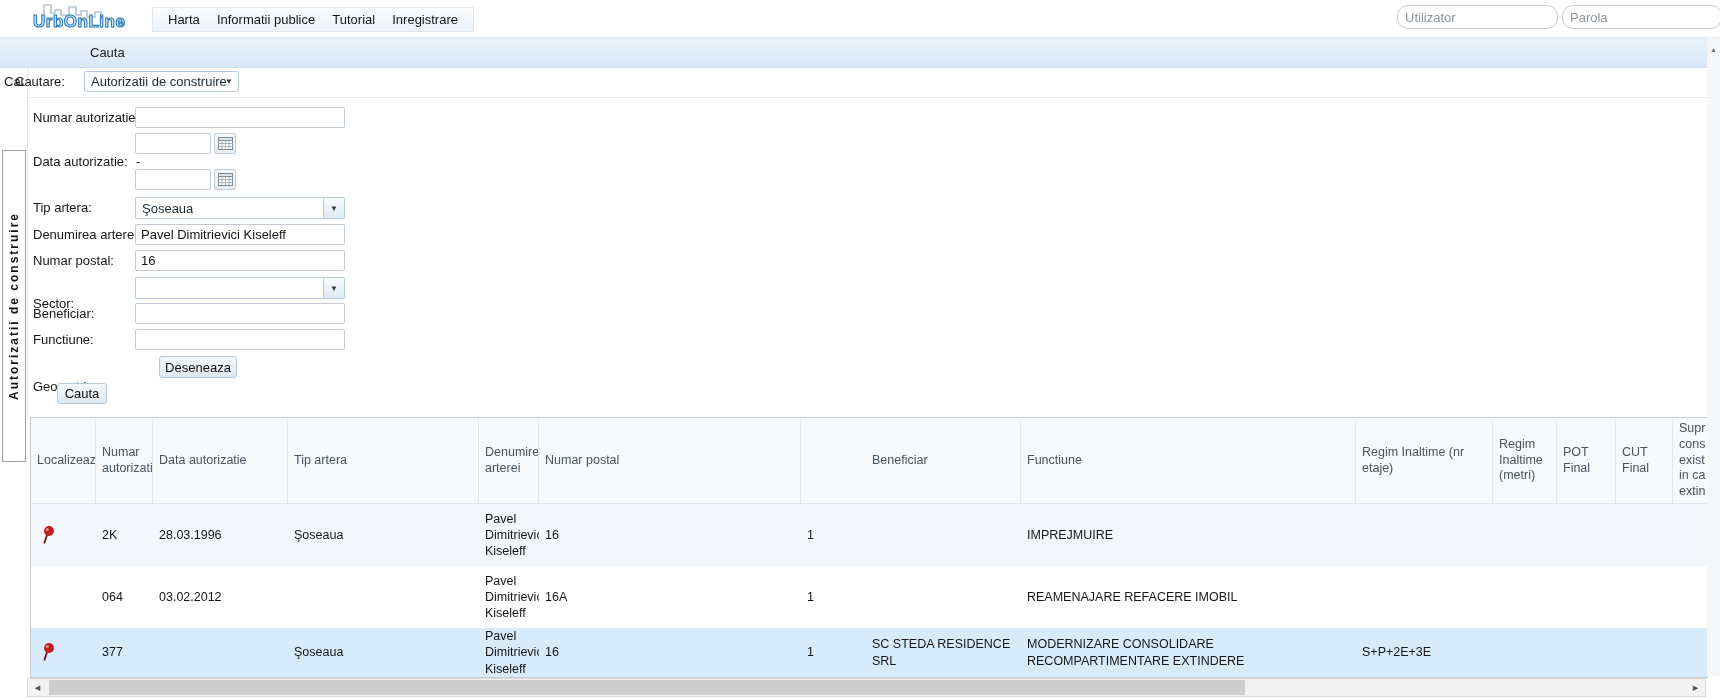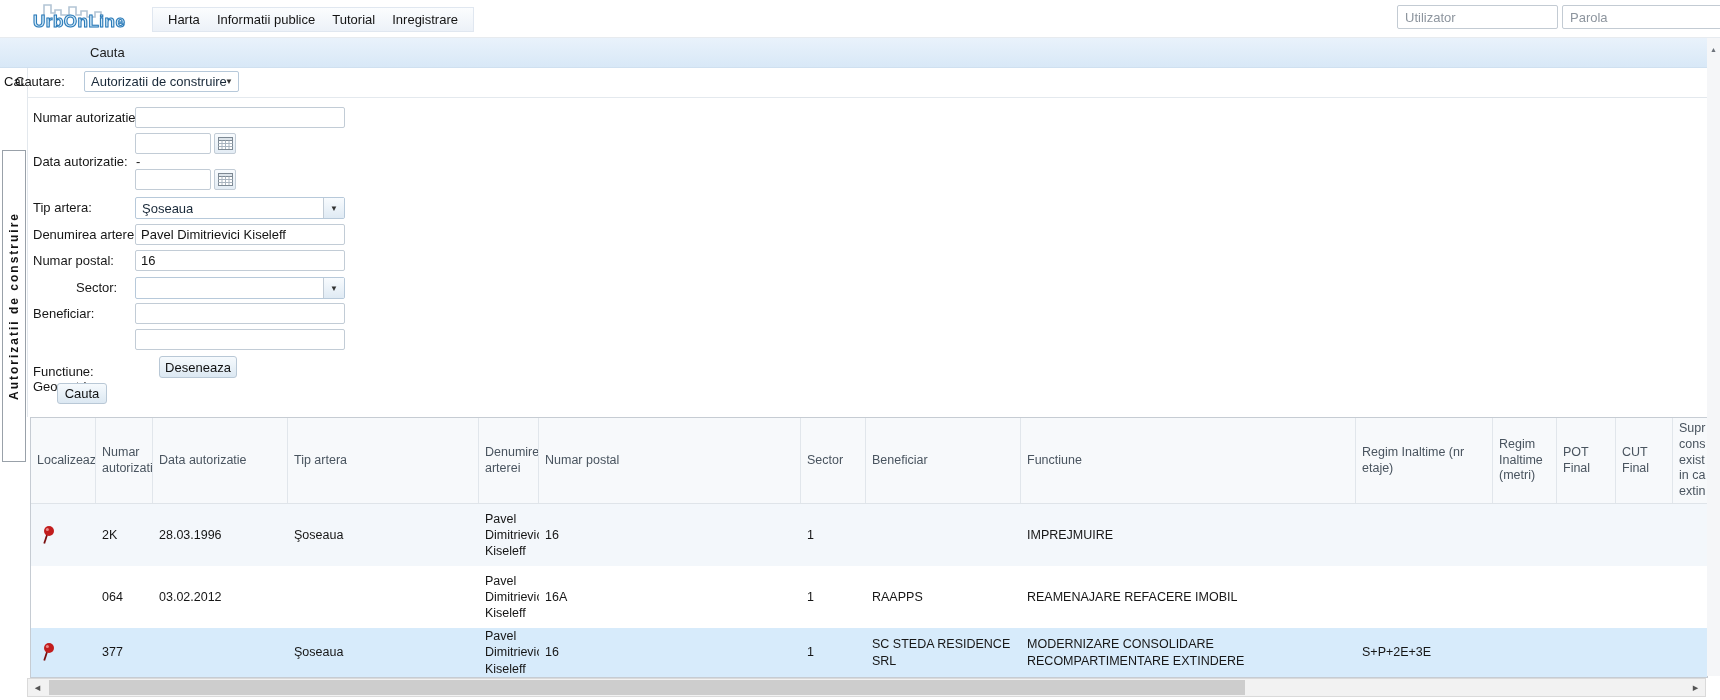--- a/index.html
+++ b/index.html
@@ -10,21 +10,21 @@
   
   .topbar{left:0;top:0;width:1720px;height:38px;background:#fff;border-bottom:1px solid #e7ebef;box-sizing:border-box;}
   .logo{left:30px;top:1px;width:100px;height:36px;}
   .logo svg{position:absolute;left:0;top:0;}
   .logo-text{position:absolute;left:3px;top:11px;font-size:17px;font-weight:bold;letter-spacing:.5px;
              color:#cfe7f6;-webkit-text-stroke:1px #2a7ab8;text-shadow:0 0 1px #2a7ab8;}
   .menustrip{left:152px;top:7px;width:322px;height:25px;box-sizing:border-box;
              background:linear-gradient(#fbfdfe,#ecf1f8);border:1px solid #e0e7f0;
              display:flex;align-items:center;justify-content:space-between;padding:0 15px;font-size:13px;}
   .menuitem{cursor:pointer;white-space:nowrap;}
-  .login-input{position:absolute;top:5px;height:24px;box-sizing:border-box;border:1px solid #c3cbd3;border-radius:2px;
+  .login-input{position:absolute;top:5px;height:24px;box-sizing:border-box;border:1px solid #c3cbd3;border-radius:11px;
                font-family:"Liberation Sans",sans-serif;font-size:13px;padding:8px 7px;color:#333;}
   .login-input::placeholder{color:#8d959e;}
   #utilizator{left:1397px;width:161px;}
   #parola{left:1562px;width:160px;}
 
   
   .band{left:0;top:38px;width:1708px;height:30px;background:linear-gradient(#e9f2fb,#d8e8f7);
         border-bottom:1px solid #cfe0f0;box-sizing:border-box;}
   .band-title{margin-left:90px;line-height:29px;font-size:13px;color:#1b1b1b;}
   .collapsed-label{left:4px;top:71px;width:21px;height:21px;overflow:hidden;white-space:nowrap;font-size:13px;line-height:21px;}
@@ -149,46 +149,45 @@
     <span class="val">Şoseaua</span>
     <span class="arrowbtn">▼</span>
   </div>
 
   <div class="abs flabel" style="left:33px;top:224px;">Denumirea arterei:</div>
   <input class="abs tinput" style="left: 135px; top: 224px; width: 210px;" value="Pavel Dimitrievici Kiseleff">
 
   <div class="abs flabel" style="left:33px;top:250px;">Numar postal:</div>
   <input class="abs tinput" style="left: 135px; top: 250px; width: 210px;" value="16">
 
-  <div class="abs flabel" style="left:33px;top:277px;margin-left:43px;">Sector:</div>
+  <div class="abs flabel" style="left:33px;top:293px;">Sector:</div>
   <div class="abs combo" style="left:135px;top:277px;width:210px;height:22px;">
     <span class="val"></span>
     <span class="arrowbtn">▼</span>
   </div>
 
   <div class="abs flabel" style="left:33px;top:303px;">Beneficiar:</div>
   <input class="abs tinput" style="left: 135px; top: 303px; width: 210px;" value="">
 
-  <div class="abs flabel" style="left:33px;top:329px;margin-top:32px;">Functiune:</div>
+  <div class="abs flabel" style="left:33px;top:329px;">Functiune:</div>
   <input class="abs tinput" style="left: 135px; top: 329px; width: 210px;" value="">
 
   <div class="abs flabel" style="left:33px;top:376px;">Geometrie:</div>
   <div class="abs btn" style="left:135px;top:356px;width:78px;height:22px;">Deseneaza</div>
 
   <div class="abs btn" style="left:33px;top:383px;width:50px;height:21px;">Cauta</div>
 
   <div class="abs table">
     <div class="thead">
       <div class="th c1">Localizeaza</div>
       <div class="th c2">Numar autorizatie</div>
       <div class="th c3">Data autorizatie</div>
       <div class="th c4">Tip artera</div>
       <div class="th c5">Denumire arterei</div>
       <div class="th c6">Numar postal</div>
-      <div class="th c7">Sector</div>
       <div class="th c8">Beneficiar</div>
       <div class="th c9">Functiune</div>
       <div class="th c10">Regim Inaltime (nr etaje)</div>
       <div class="th c11">Regim Inaltime (metri)</div>
       <div class="th c12">POT Final</div>
       <div class="th c13">CUT Final</div>
       <div class="th c14" style="border-right:none;">Supr cons exist in ca extin</div>
     </div>
 
     <div class="trow row1">
@@ -214,21 +213,20 @@
     </div>
 
     <div class="trow row2">
       <div class="td c1"></div>
       <div class="td c2">064</div>
       <div class="td c3">03.02.2012</div>
       <div class="td c4"></div>
       <div class="td c5">Pavel Dimitrievici Kiseleff</div>
       <div class="td c6">16A</div>
       <div class="td c7">1</div>
-      <div class="td c8">RAAPPS</div>
       <div class="td c9">REAMENAJARE REFACERE IMOBIL</div>
       <div class="td c10"></div>
       <div class="td c11"></div>
       <div class="td c12"></div>
       <div class="td c13"></div>
       <div class="td c14"></div>
     </div>
 
     <div class="trow row3">
       <div class="td c1">

